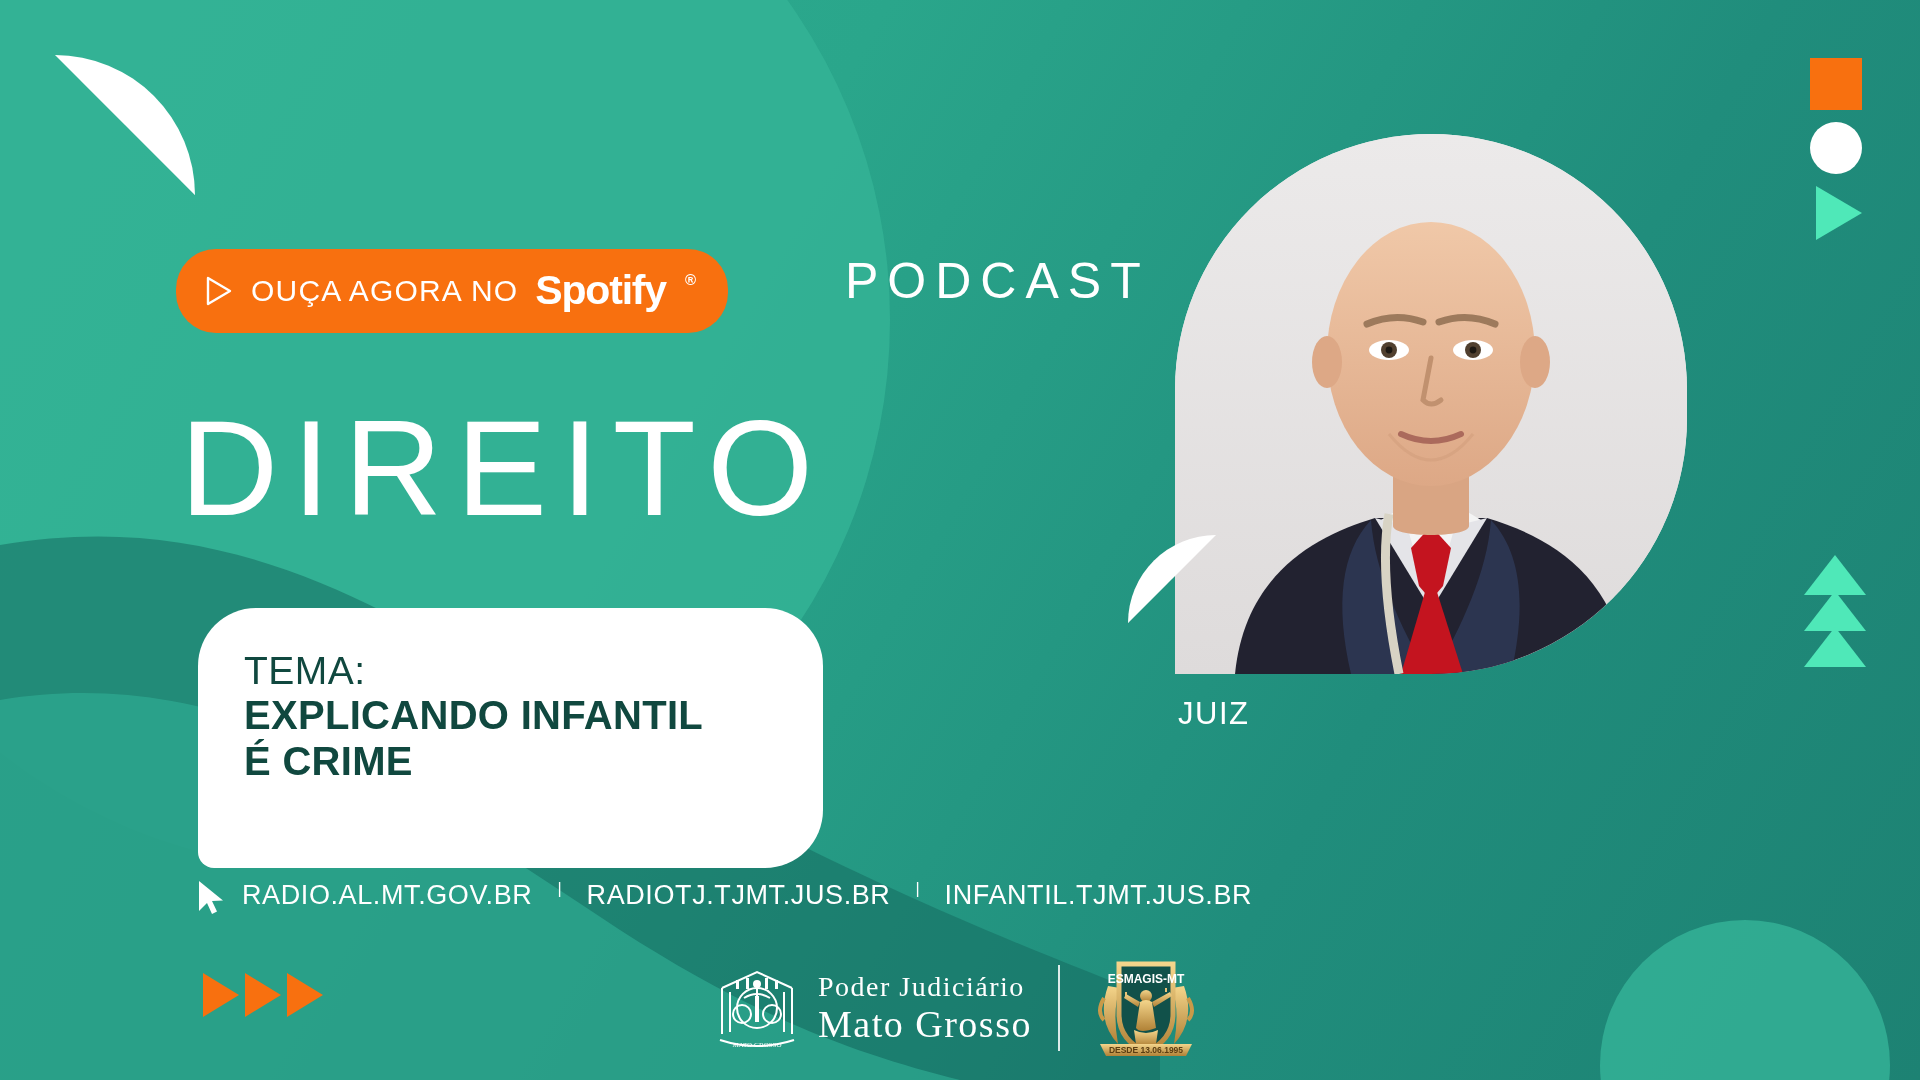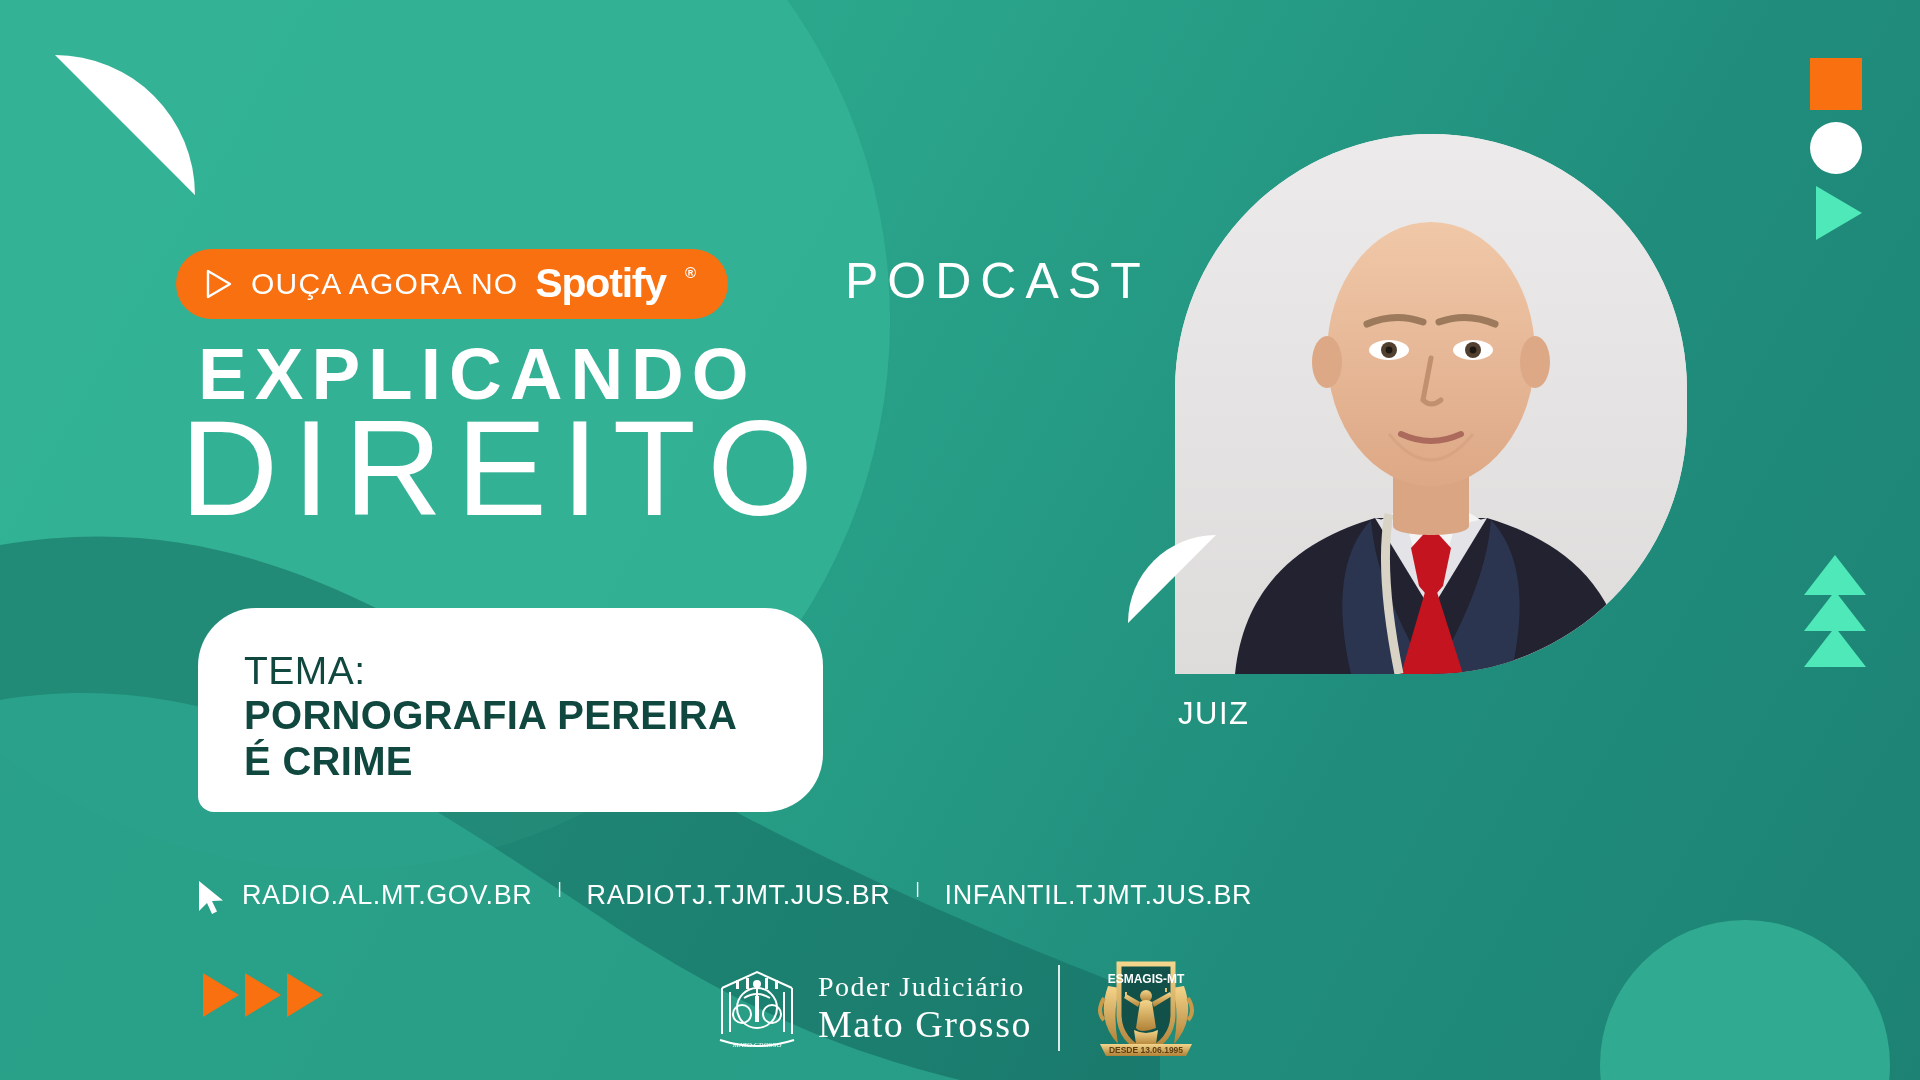--- a/index.html
+++ b/index.html
@@ -76,21 +76,21 @@
     width:0;height:0;
     border-left:31px solid transparent;
     border-right:31px solid transparent;
     border-bottom:40px solid #4fe8b8;
     margin-bottom:-4px;
   }
 
   
   .spotify-pill{
     position:absolute; left:176px; top:249px;
-    height:70px;
+    height:84px;
     padding:0 34px 0 28px;
     border-radius:40px;
     background:#f8700f;
     display:flex; align-items:center; gap:17px;
     white-space:nowrap;
   }
   .play-outline{ width:30px; height:32px; flex:0 0 auto; }
   .spotify-pre{
     color:#ffffff; font-size:30px; font-weight:400;
     letter-spacing:1.2px;
@@ -118,21 +118,21 @@
   }
   .t-direito{
     position:absolute; left:180px; top:400px;
     color:#ffffff; font-size:136px; font-weight:400;
     letter-spacing:14px; line-height:1;
   }
 
   
   .tema-card{
     position:absolute; left:198px; top:608px;
-    width:625px; height:204px;
+    width:625px; height:260px;
     background:#ffffff;
     border-radius:58px 58px 58px 16px;
     padding:42px 0 0 46px;
   }
   .tema-label{
     color:#10483f; font-size:39px; font-weight:400;
     letter-spacing:.5px; line-height:1.08;
   }
   .tema-line{
     color:#10483f; font-size:40px; font-weight:700;
@@ -235,26 +235,25 @@
     <svg class="play-outline" viewBox="0 0 30 32">
       <path d="M4 3 L26 16 L4 29 Z" fill="none" stroke="#ffffff" stroke-width="2.4" stroke-linejoin="round"></path>
     </svg>
     <span class="spotify-pre">OUÇA AGORA NO</span>
     <span class="spotify-word">Spotify</span>
     <span class="spotify-reg">®</span>
   </div>
 
   <div class="podcast">PODCAST</div>
 
-  <div class="t-explicando">EXPLICANDO</div>
   <div class="t-direito">DIREITO</div>
 
   <div class="tema-card">
     <div class="tema-label">TEMA:</div>
-    <div class="tema-line">PORNOGRAFIA PEREIRA</div>
+    <div class="tema-line">EXPLICANDO INFANTIL</div>
     <div class="tema-line">É CRIME</div>
   </div>
 
   <div class="portrait-wrap">
     <svg width="512" height="540" viewBox="0 0 512 540">
       <defs>
         <linearGradient id="bgph" x1="0" y1="0" x2="0" y2="1">
           <stop offset="0" stop-color="#eceaea"></stop>
             <stop offset="1" stop-color="#dedbdb"></stop>
         </linearGradient>

